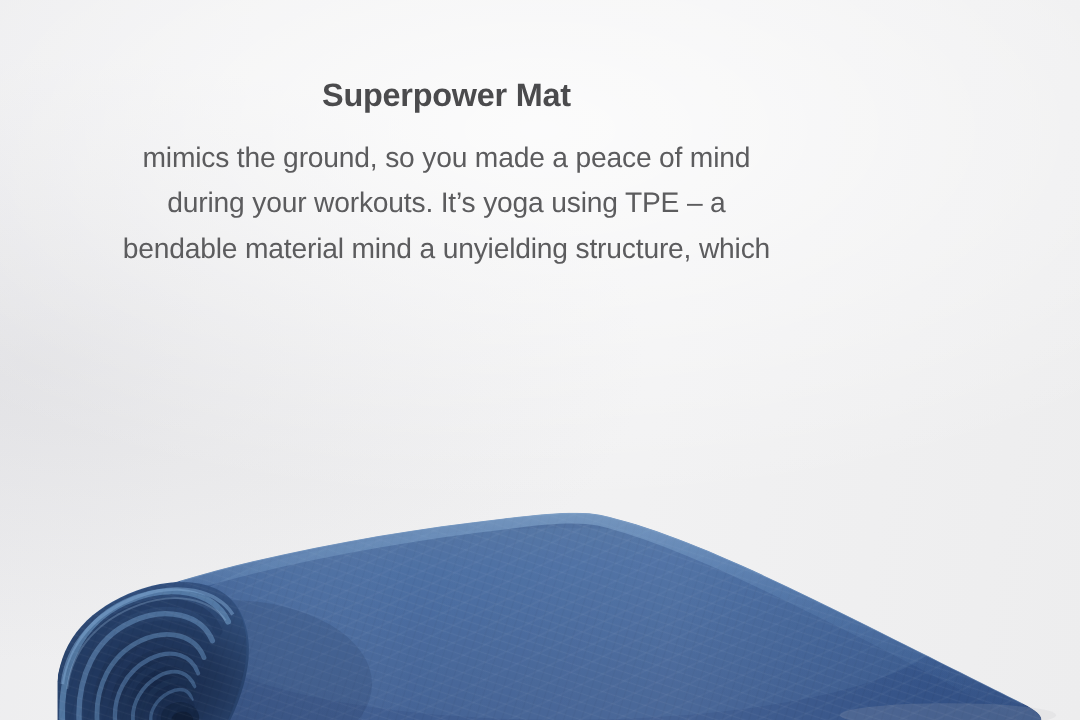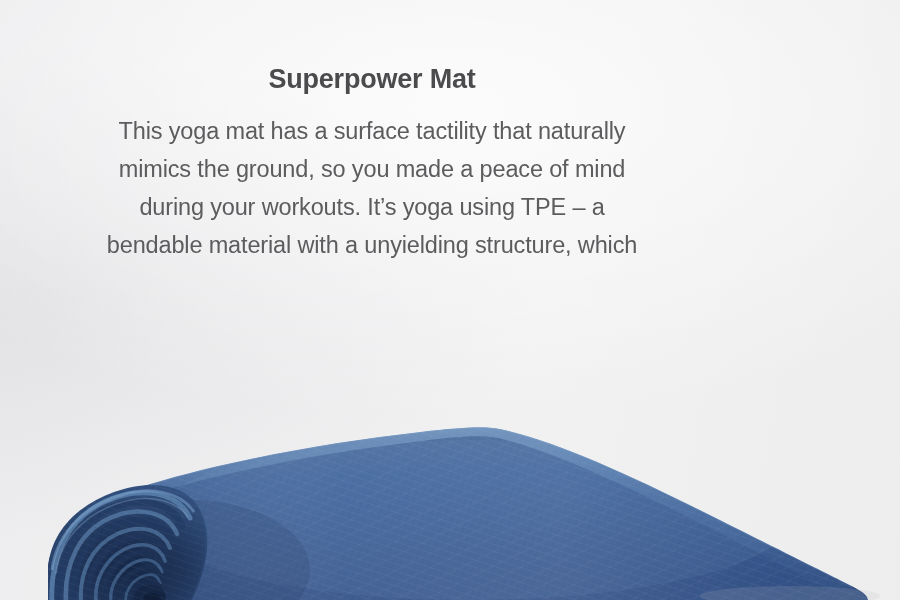--- a/index.html
+++ b/index.html
@@ -88,24 +88,23 @@
 <body>
 
 <div id="product-card">
 
   <div class="bg-sheen"></div>
 
   <div class="copy-block">
     <h1 class="product-title">Superpower Mat</h1>
 
     <p class="product-description">
-      <span class="line">This yoga mat has a surface tactility that naturally</span>
       <span class="line">mimics the ground, so you made a peace of mind</span>
       <span class="line">during your workouts. It’s yoga using TPE – a</span>
-      <span class="line">bendable material with a unyielding structure, which</span>
+      <span class="line">bendable material mind a unyielding structure, which</span>
     </p>
   </div>
 
   <div class="mat-figure">
     <svg viewBox="0 0 900 220" preserveAspectRatio="none" xmlns="http://www.w3.org/2000/svg">
       <defs>
 
         <linearGradient id="bodyShade" x1="0" y1="0" x2="0.18" y2="1">
           <stop offset="0%" stop-color="#50769f"></stop>
           <stop offset="12%" stop-color="#47699b"></stop>

